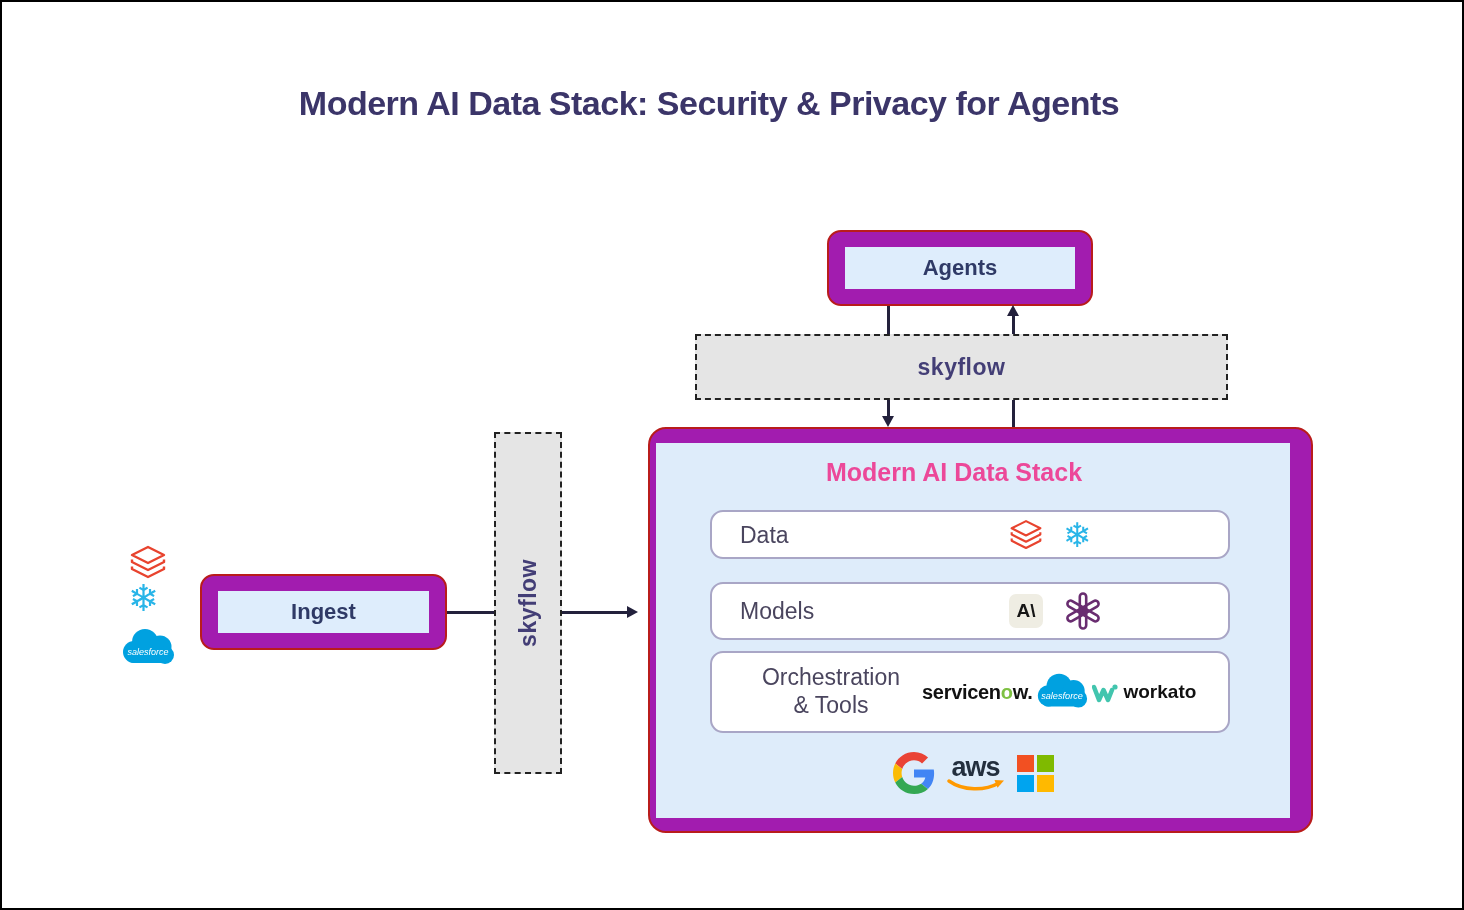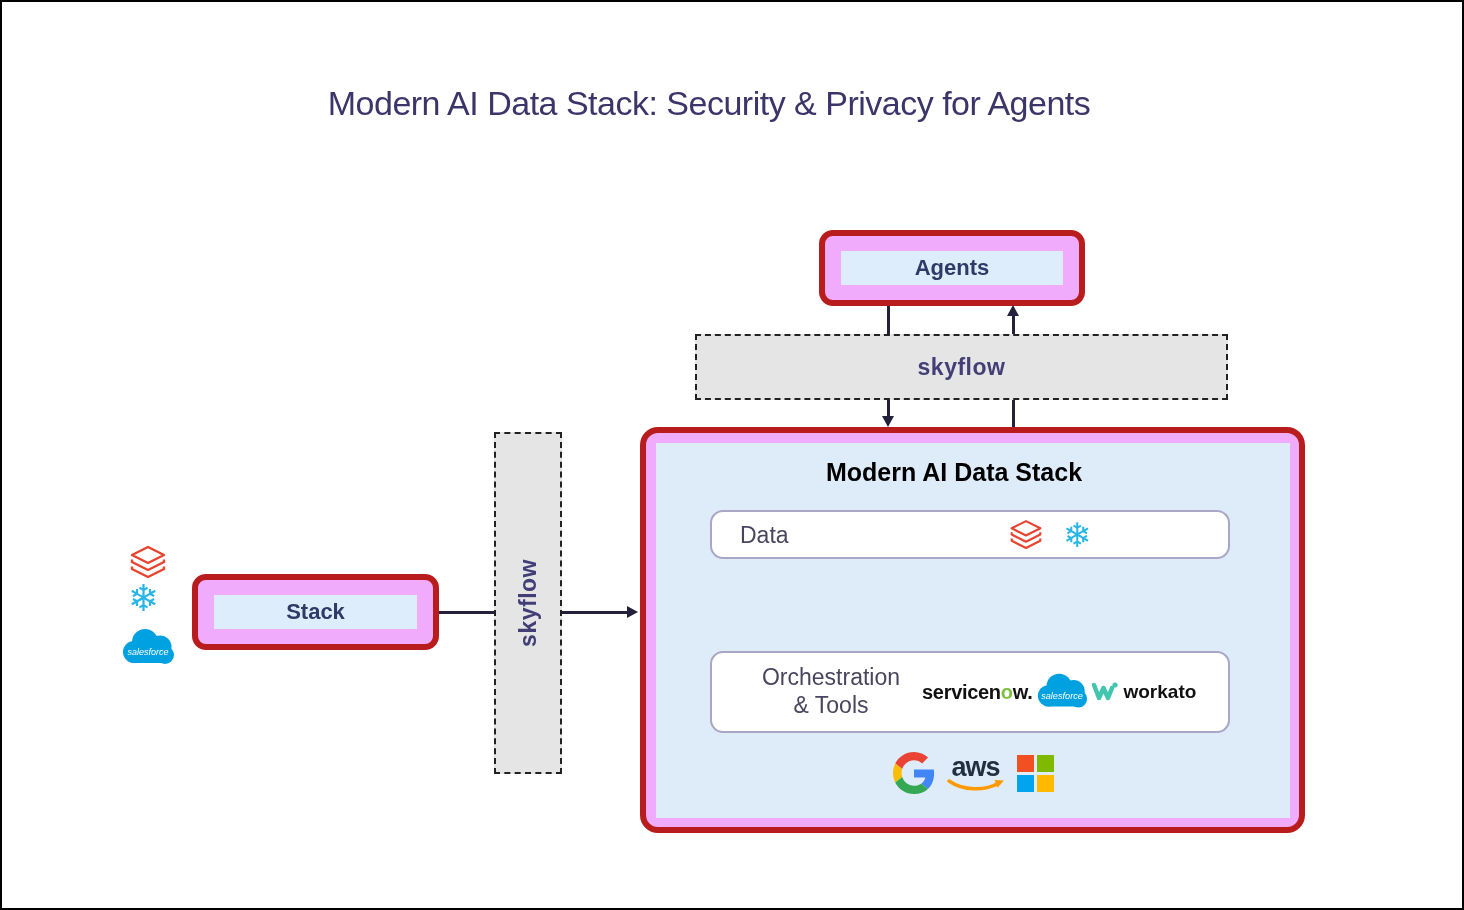--- a/index.html
+++ b/index.html
@@ -3,25 +3,25 @@
 <meta charset="utf-8">
 <style>
   html,body{margin:0;padding:0;background:#fff;}
   .page{
     position:relative;width:1464px;height:910px;background:#ffffff;
     border:2px solid #000;box-sizing:border-box;overflow:hidden;
     font-family:"Liberation Sans",sans-serif;
   }
   .title{
     position:absolute;top:82px;left:50%;transform:translateX(calc(-50% - 23px));
-    margin:0;font-size:34px;font-weight:normal;color:#3B3569;white-space:nowrap;
+    margin:0;font-size:34px;font-weight:bold;color:#3B3569;white-space:nowrap;
     letter-spacing:-0.5px;
   }
   
-  .box{position:absolute;background:#f0abfc;border:6px solid #b91c1c;border-radius:14px;box-sizing:border-box;}
+  .box{position:absolute;background:#a21caf;border:2px solid #b91c1c;border-radius:14px;box-sizing:border-box;margin-left:8px;}
   .box-inner{
     position:absolute;left:16px;right:16px;top:15px;bottom:15px;background:#DEEDFC;
     display:flex;align-items:center;justify-content:center;
     font-size:22px;font-weight:bold;color:#2F3A66;
   }
   .agents{left:817px;top:228px;width:266px;height:76px;}
   .ingest{left:190px;top:572px;width:247px;height:76px;}
 
   
   .dashed{
@@ -31,21 +31,21 @@
   .skyflow-h{left:693px;top:332px;width:533px;height:66px;}
   .skyflow-v{left:492px;top:430px;width:68px;height:342px;}
   .skyflow-word{font-size:23px;font-weight:600;color:#433E76;letter-spacing:0.5px;}
   .skyflow-word.vertical{writing-mode:vertical-rl;transform:rotate(180deg);}
 
   
   .big{left:638px;top:425px;width:665px;height:406px;border-radius:18px;}
   .panel{position:absolute;left:654px;top:441px;width:634px;height:375px;background:#DEECFA;}
   .stack-title{
     position:absolute;left:654px;top:456px;width:596px;text-align:center;
-    font-size:25px;font-weight:bold;color:#000000;
+    font-size:25px;font-weight:bold;color:#ec4899;
   }
   .row{
     position:absolute;left:708px;width:520px;background:#fff;border:2px solid #A9A6C6;
     border-radius:13px;box-sizing:border-box;
   }
   .row-data{top:508px;height:49px;}
   .row-models{top:580px;height:58px;}
   .row-orch{top:649px;height:82px;}
   .row-label{
     position:absolute;left:28px;top:50%;transform:translateY(-50%);
@@ -61,21 +61,21 @@
   }
   .snow{color:#29B5E8;font-size:34px;line-height:1;}
   .snow.src{font-size:37px;}
   .anthropic{
     width:34px;height:34px;background:#EFEDE3;border-radius:7px;
     display:flex;align-items:center;justify-content:center;
     font-size:19px;font-weight:800;color:#161616;
   }
   .servicenow{font-size:20px;font-weight:bold;color:#111;letter-spacing:-0.3px;white-space:nowrap;}
   .servicenow .green-o{color:#7EC142;}
-  .workato{display:flex;align-items:flex-start;gap:5px;}
+  .workato{display:flex;align-items:flex-end;gap:5px;}
   .workato-text{font-size:19px;font-weight:600;color:#111;}
   .footer-logos{
     position:absolute;left:654px;top:744px;width:634px;height:54px;
     display:flex;align-items:center;justify-content:center;gap:12px;
   }
   .aws-block{display:flex;flex-direction:column;align-items:center;line-height:1;}
   .aws-text{font-size:27px;font-weight:bold;color:#232F3E;letter-spacing:-1px;}
   .ms-grid{display:grid;grid-template-columns:17px 17px;grid-template-rows:17px 17px;gap:3px;}
   .ms-grid span{display:block;}
 
@@ -136,21 +136,21 @@
       <circle cx="26" cy="16" r="13"></circle>
       <circle cx="41" cy="21" r="11.5"></circle>
       <circle cx="46" cy="29" r="9"></circle>
       <rect x="8" y="24" width="42" height="13" rx="6.5"></rect>
     </g>
     <text x="29" y="29" text-anchor="middle" font-size="9" font-style="italic" fill="#ffffff" font-family="Liberation Sans, sans-serif">salesforce</text>
   </svg>
 
   <div class="box ingest">
     <div class="box-inner">
-      <span>Stack</span>
+      <span>Ingest</span>
     </div>
   </div>
 
   <div class="box big"></div>
   <div class="panel"></div>
   <div class="stack-title">Modern AI Data Stack</div>
 
   <div class="row row-data">
     <span class="row-label">Data</span>
     <div class="row-icons">
@@ -158,20 +158,38 @@
         <g fill="none" stroke="#E8432E" stroke-width="2.4" stroke-linejoin="round">
           <path d="M19 2 L35 10 L19 18 L3 10 Z"></path>
           <path d="M3 14.5 L3 17 L19 25 L35 17 L35 14.5"></path>
           <path d="M3 21.5 L3 24 L19 32 L35 24 L35 21.5"></path>
         </g>
       </svg>
       <span class="snow">❄</span>
     </div>
   </div>
 
+  <div class="row row-models">
+    <span class="row-label">Models</span>
+    <div class="row-icons">
+      <div class="anthropic">
+        <span>A\</span>
+      </div>
+      <svg width="40" height="40" viewBox="0 0 40 40">
+        <g fill="none" stroke="#692D70" stroke-width="2.6" stroke-linejoin="round">
+          <rect x="16.8" y="2.5" width="6.4" height="19" rx="3.2" transform="rotate(0 20 20)"></rect>
+          <rect x="16.8" y="2.5" width="6.4" height="19" rx="3.2" transform="rotate(60 20 20)"></rect>
+          <rect x="16.8" y="2.5" width="6.4" height="19" rx="3.2" transform="rotate(120 20 20)"></rect>
+          <rect x="16.8" y="2.5" width="6.4" height="19" rx="3.2" transform="rotate(180 20 20)"></rect>
+          <rect x="16.8" y="2.5" width="6.4" height="19" rx="3.2" transform="rotate(240 20 20)"></rect>
+          <rect x="16.8" y="2.5" width="6.4" height="19" rx="3.2" transform="rotate(300 20 20)"></rect>
+        </g>
+      </svg>
+    </div>
+  </div>
 
   <div class="row row-orch">
     <span class="row-label two-line">
       <span>Orchestration</span><br>
       <span>&amp; Tools</span>
     </span>
     <div class="orch-logos">
       <span class="servicenow"><span>servicen</span><span class="green-o">o</span><span>w.</span></span>
       <svg width="56" height="44" viewBox="0 0 58 44">
         <g fill="#00A1E0">

